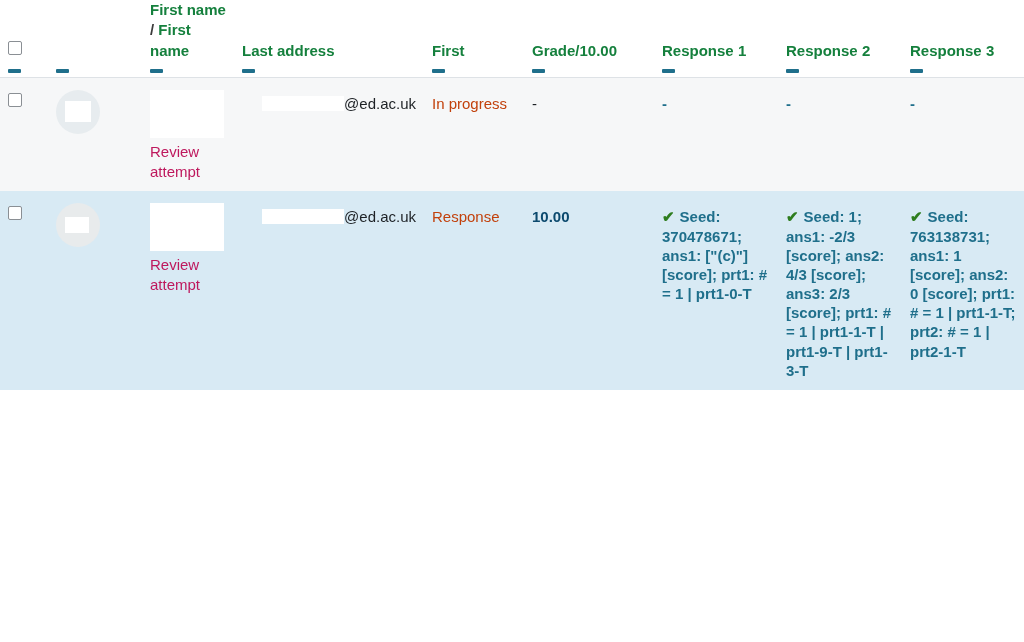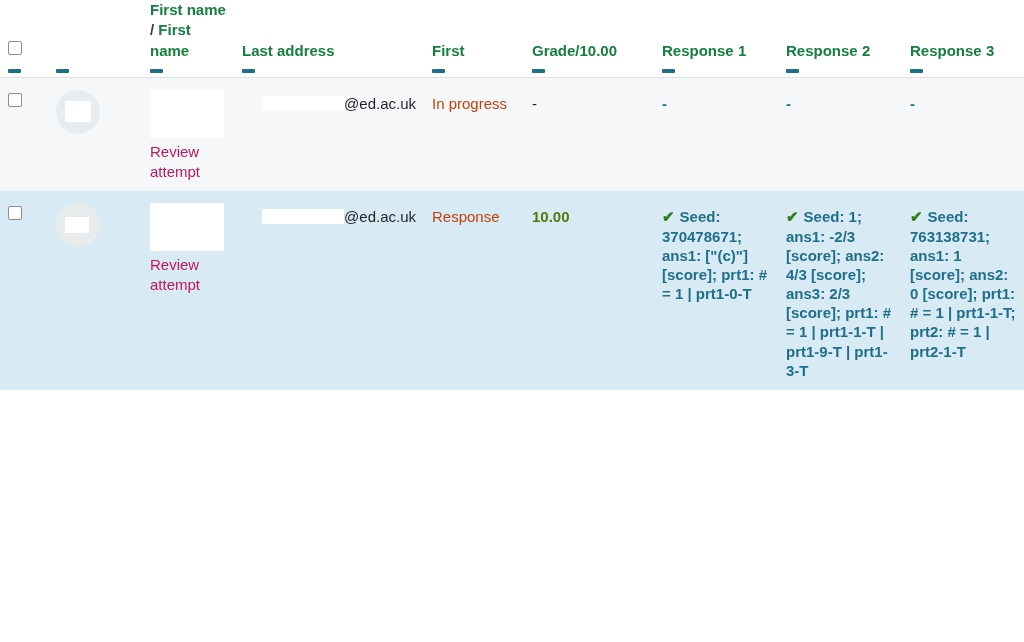--- a/index.html
+++ b/index.html
@@ -141,21 +141,21 @@
     vertical-align: -2px;
   }
   .email-domain { color: #1d2125; }
 
   
   .statecell { padding-top: 16px; color: #c2410c; }
 
   
   .gradecell { padding-top: 16px; }
   .grade-link {
-    color: #4d7c0f;
+    color: #0c4a6e;
     font-weight: bold;
     text-decoration: none;
   }
   .grade-dash { color: #1d2125; font-weight: normal; }
 
   
   .respcell { padding-top: 16px; }
   .resp-link {
     color: #1f6f8b;
     font-weight: bold;

